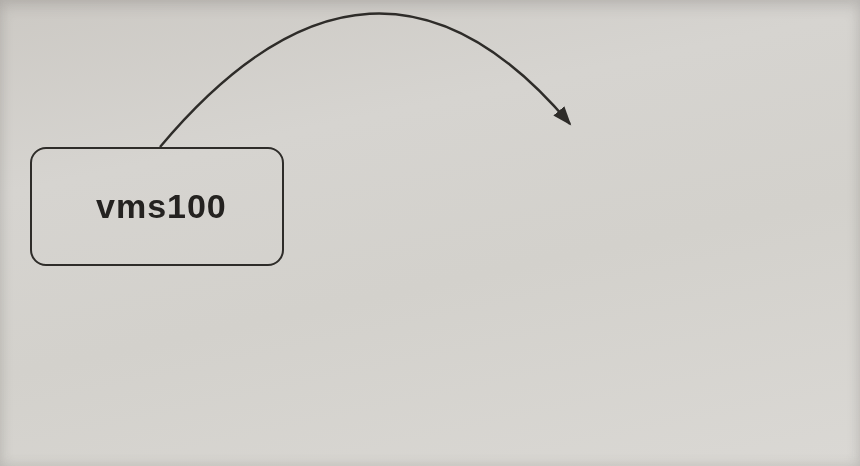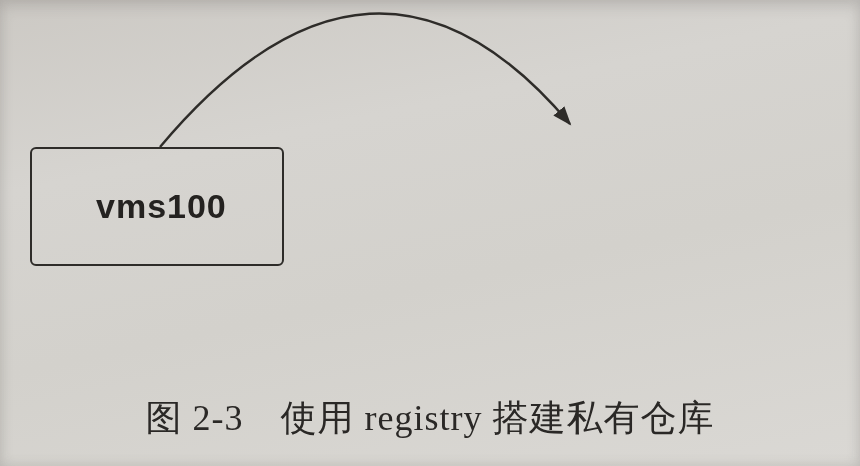--- a/index.html
+++ b/index.html
@@ -26,21 +26,21 @@
     left: 0;
     top: 0;
     width: 860px;
     height: 466px;
     z-index: 3;
     pointer-events: none;
   }
   .box {
     position: absolute;
     border: 2.4px solid #2e2c29;
-    border-radius: 6px;
+    border-radius: 16px;
     background: transparent;
     box-sizing: border-box;
   }
   .left-box {
     left: 30px;
     top: 147px;
     width: 254px;
     height: 119px;
   }
   .left-box .box-label {
@@ -130,15 +130,14 @@
       </marker>
     </defs>
     <path d="M160,147 Q374,-108 570,124" fill="none" stroke="#2e2c29" stroke-width="2.4" marker-end="url(#ah)"></path>
   </svg>
 
   <div class="box left-box">
     <span class="box-label">vms100</span>
   </div>
 
 
-  <div class="caption">图 2-3　使用 registry 搭建私有仓库</div>
 
 </div>
 
 </body></html>

